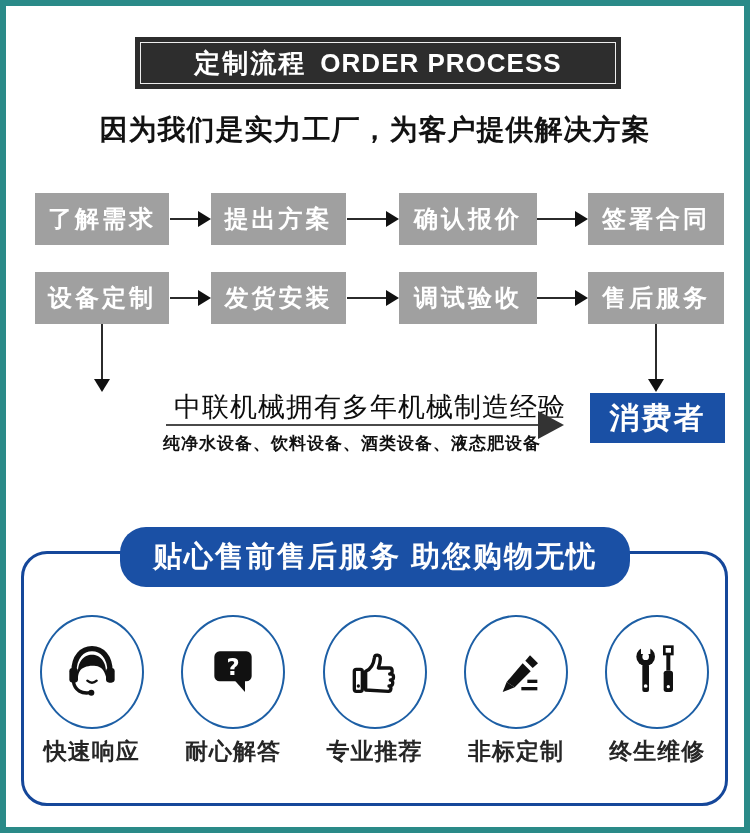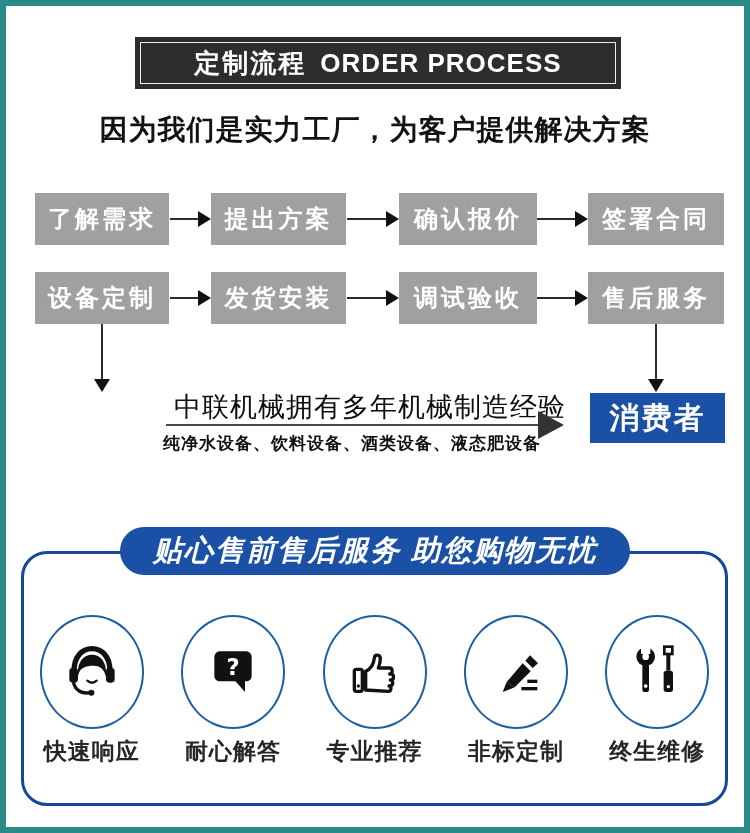--- a/index.html
+++ b/index.html
@@ -74,24 +74,24 @@
     position:absolute;left:144px;top:426px;width:404px;text-align:center;
     font-size:17px;font-weight:800;color:#111;letter-spacing:1px;
   }
   
   .service-card{
     position:absolute;left:15px;top:545px;width:707px;height:255px;
     border:3px solid var(--card_border,#15479a);border-radius:26px;background:#fff;
     box-sizing:border-box;
   }
   .service-pill{
-    position:absolute;left:114px;top:521px;width:510px;height:48px;
+    position:absolute;left:114px;top:521px;width:510px;height:60px;
     background:var(--accent_blue,#1a50a5);border-radius:26px;z-index:2;
     display:flex;align-items:center;justify-content:center;
-    color:#fff;font-size:29px;font-weight:800;letter-spacing:2px;font-style:italic;
+    color:#fff;font-size:29px;font-weight:800;letter-spacing:2px;
   }
   .service-grid{
     position:absolute;left:15px;top:609px;width:707px;display:flex;z-index:1;
   }
   .service-col{flex:1;display:flex;flex-direction:column;align-items:center;}
   .icon-circle{
     width:104px;height:114px;border:2.5px solid var(--circle_stroke,#1d5fa5);
     border-radius:50%;background:#fff;box-sizing:border-box;
     display:flex;align-items:center;justify-content:center;
   }

